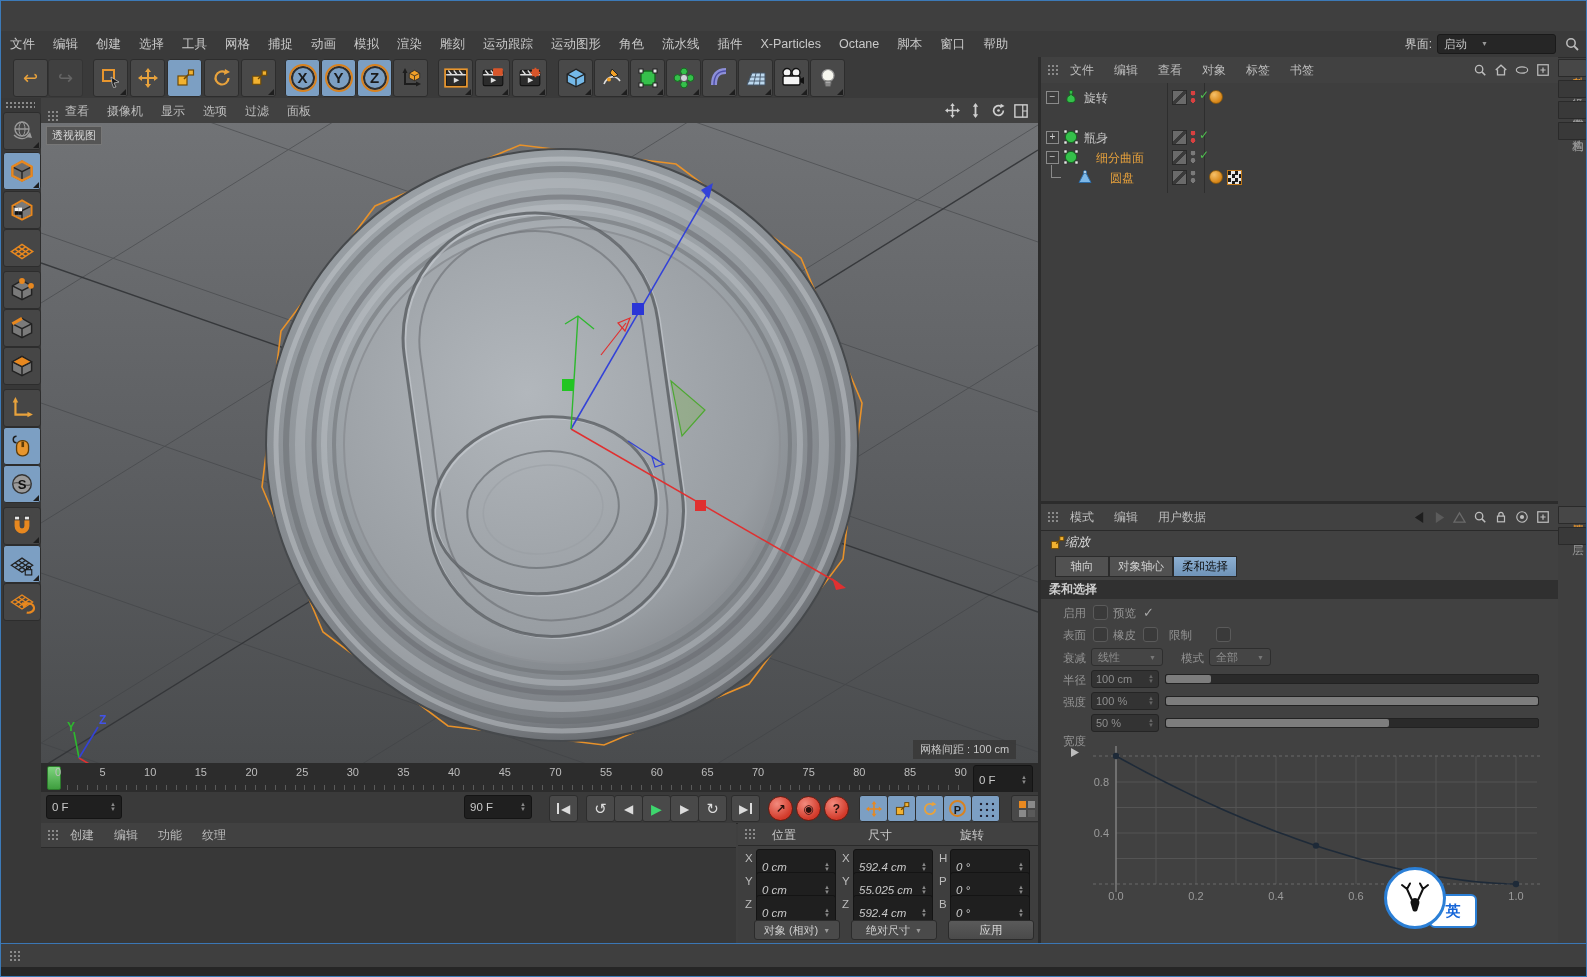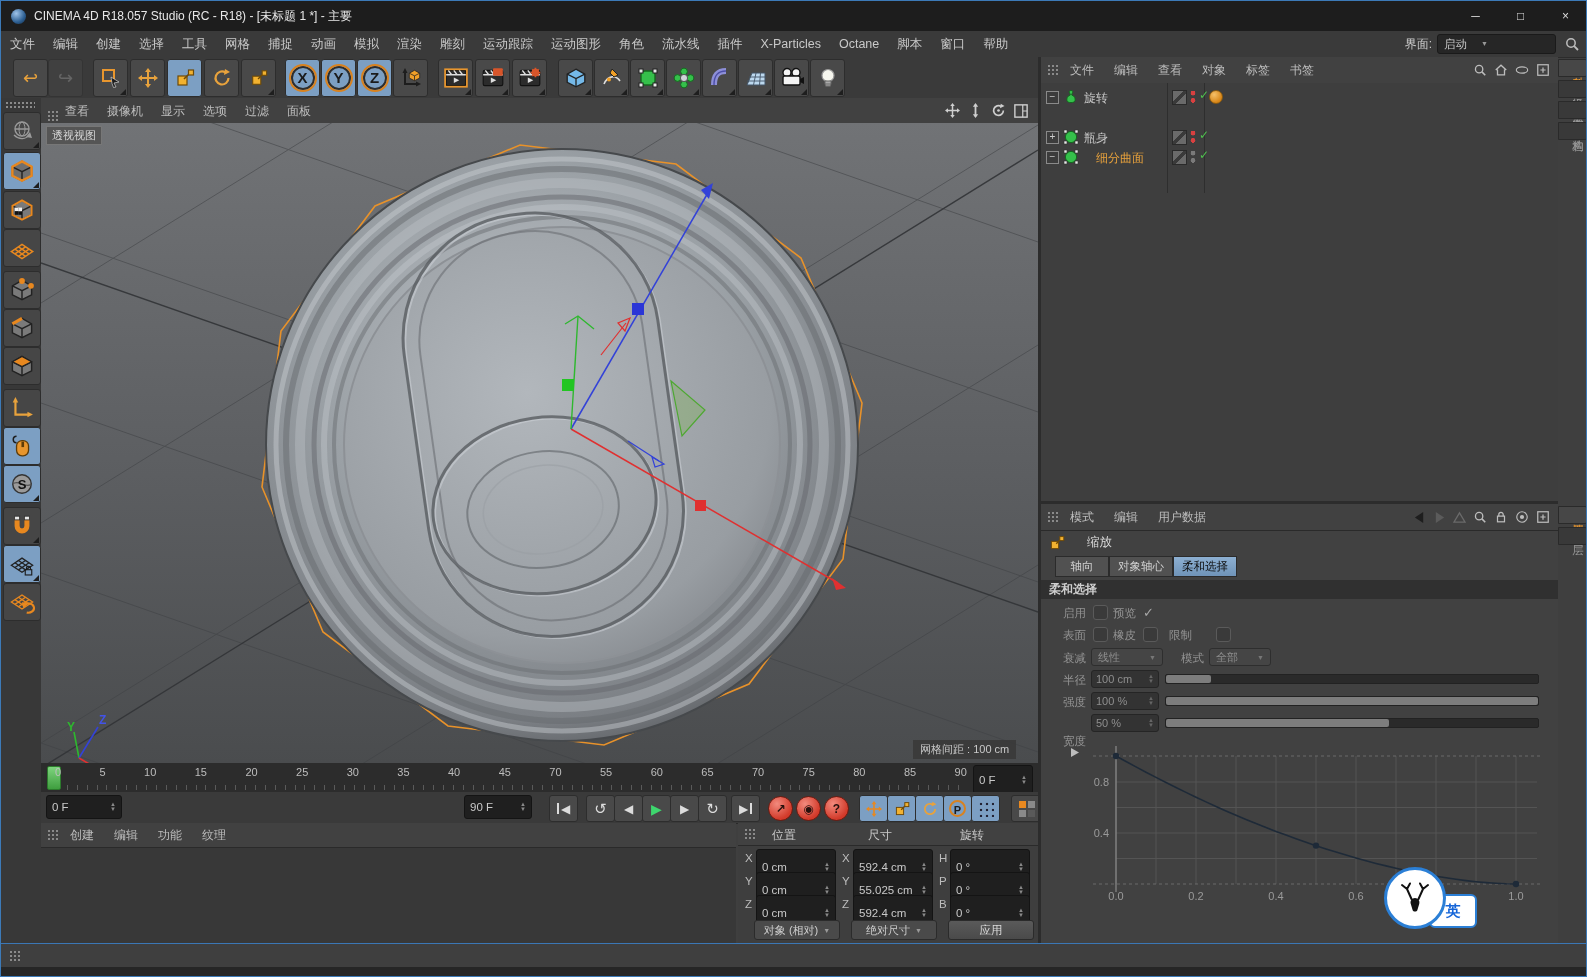--- a/index.html
+++ b/index.html
@@ -81,21 +81,21 @@
   .pla{background-image:radial-gradient(circle,#223 1.3px,transparent 1.6px);background-size:6px 6px;width:16px;height:16px;}
   
   .matman{left:40px;top:822px;width:695px;height:120px;background:#383838;}
   .panhead{height:24px;background:#414141;border-bottom:1px solid #2a2a2a;display:flex;align-items:center;
      font-size:12px;color:#bdbdbd;}
   .panhead .mitem{padding:0 10px;line-height:23px;}
   .panhead .g{width:13px;height:13px;margin-left:6px;}
   .coords{left:737px;top:822px;width:300px;height:120px;background:#3e3e3e;}
   .chead{position:absolute;top:4px;font-size:12px;color:#c9c9c9;}
   .crow-label{position:absolute;width:10px;font-size:11.5px;color:#bdbdbd;}
-  .cfield{position:absolute;width:80px;height:36px;}
+  .cfield{position:absolute;width:80px;height:36px;font-style:italic;}
   .cdrop{position:absolute;width:84px;height:18px;background:#4a4a4a;border:1px solid #2b2b2b;border-radius:3px;
      font-size:11px;color:#cfcfcf;display:flex;align-items:center;justify-content:center;gap:5px;}
   .cdrop::after{content:'▼';font-size:7px;color:#999;}
   .applybtn{position:absolute;width:84px;height:18px;background:linear-gradient(#5a5a5a,#4a4a4a);
      border:1px solid #2b2b2b;border-radius:3px;font-size:11.5px;color:#dcdcdc;
      display:flex;align-items:center;justify-content:center;}
   
   .vsplit{left:1037px;top:56px;width:3px;height:886px;background:#2c2c2c;}
   .om{left:1040px;top:56px;width:517px;height:444px;background:#3e3e3e;}
   .omtree{position:absolute;left:0;top:26px;width:517px;height:418px;background:#3e3e3e;}
@@ -120,21 +120,21 @@
      background:radial-gradient(circle at 35% 30%,#f6c069,#d88617 70%);}
   .tag-selection{position:absolute;top:3px;width:13px;height:13px;border:1px solid #c07818;
      background:repeating-conic-gradient(#e8e8e8 0% 25%,#1c1c1c 25% 50%);background-size:7px 7px;}
   .vtabs{position:absolute;width:30px;display:flex;flex-direction:column;gap:3px;}
   .vtab{writing-mode:vertical-rl;background:#393939;border:1px solid #2a2a2a;color:#9a9a9a;font-size:11.5px;
      padding:8px 2px;text-align:center;border-radius:0 3px 3px 0;}
   .vtab.active{background:#474747;color:#e8962e;}
   .hsplit{left:1040px;top:500px;width:517px;height:3px;background:#2c2c2c;}
   
   .am{left:1040px;top:503px;width:517px;height:439px;background:#414141;}
-  .am .toolrow{position:absolute;left:8px;top:30px;display:flex;align-items:flex-end;gap:22px;font-size:12.5px;color:#d8d8d8;}
+  .am .toolrow{position:absolute;left:8px;top:30px;display:flex;align-items:flex-end;gap:0;font-size:12.5px;color:#d8d8d8;font-style:italic;}
   .amtabs{position:absolute;left:14px;top:52px;display:flex;}
   .am-tab{min-width:36px;padding:2px 8px;background:#515151;border:1px solid #2b2b2b;font-size:11.5px;
      color:#cfcfcf;text-align:center;}
   .am-tab.active{background:linear-gradient(#8db0d2,#6f93b8);color:#0d0d0d;}
   .amsec{position:absolute;left:0px;top:76px;width:517px;height:19px;background:#303030;color:#cfcfcf;
      font-size:12px;font-weight:bold;padding-left:8px;line-height:19px;box-sizing:border-box;}
   .fl{position:absolute;font-size:11.5px;color:#939393;}
   .cb{position:absolute;width:13px;height:13px;background:#3a3a3a;border:1px solid #5a5a5a;border-radius:3px;}
   .dimdrop{position:absolute;height:18px;background:#454545;border:1px solid #2e2e2e;border-radius:3px;
      font-size:11px;color:#8e8e8e;display:flex;align-items:center;justify-content:space-between;padding:0 6px;box-sizing:border-box;}
@@ -198,29 +198,20 @@
         <path d="M5.5 7 V5.2 a2.5 2.5 0 0 1 5 0 V7" stroke="currentColor" stroke-width="1.4" fill="none"></path>
       </symbol>
       <symbol id="sym-clapper" viewBox="0 0 22 20">
         <rect x="2" y="3" width="18" height="14" rx="1.5" fill="#2b2b2b" stroke="#111"></rect>
         <path d="M2 7 H20 M4 3 L7 7 M9 3 L12 7 M14 3 L17 7" stroke="#dedede" stroke-width="1.3"></path>
         <polygon points="9,9.5 14,12 9,14.5" fill="#dedede"></polygon>
       </symbol>
     </defs>
   </svg>
 
-  <div class="abs titlebar">
-    <span class="logo"></span>
-    <span class="ttl">CINEMA 4D R18.057 Studio (RC - R18) - [未标题 1 *] - 主要</span>
-    <span class="wctrls">
-      <span class="wctrl">─</span>
-      <span class="wctrl">□</span>
-      <span class="wctrl">×</span>
-    </span>
-  </div>
 
   <div class="abs menubar">
     <span style="display:flex">
         <span class="mitem">文件</span>
         <span class="mitem">编辑</span>
         <span class="mitem">创建</span>
         <span class="mitem">选择</span>
         <span class="mitem">工具</span>
         <span class="mitem">网格</span>
         <span class="mitem">捕捉</span>
@@ -844,20 +835,32 @@
             <rect x="12" y="1" width="3" height="3" fill="#e8e8e8" stroke="#333" stroke-width=".6"></rect>
             <rect x="1" y="12" width="3" height="3" fill="#e8e8e8" stroke="#333" stroke-width=".6"></rect>
             <rect x="12" y="12" width="3" height="3" fill="#e8e8e8" stroke="#333" stroke-width=".6"></rect>
           </svg>
         <span class="olabel sel" style="left:43px">细分曲面</span>
         <span class="layer" style="left:131px"></span>
         <span class="dots gray" style="left:149px"></span>
         <span class="chk" style="left:158px"></span>
       </div>
 
+      <div class="om-row" style="top:84px">
+        <span class="conn" style="left:10px"></span>
+        <svg class="oicon" style="left:36px" viewBox="0 0 16 16">
+            <polygon points="8,2 14,13.5 2,13.5" fill="#7db8e8" stroke="#2d6da8" stroke-width="1"></polygon>
+            <circle cx="8" cy="3" r="1.6" fill="#bcd8ee" stroke="#2d6da8" stroke-width=".7"></circle>
+          </svg>
+        <span class="olabel sel" style="left:57px">圆盘</span>
+        <span class="layer" style="left:131px"></span>
+        <span class="dots gray" style="left:149px"></span>
+        <span class="tag-material" style="left:168px"></span>
+        <span class="tag-selection" style="left:186px"></span>
+      </div>
     </div>
   </div>
   <div class="abs vtabs" style="left:1557px;top:58px">
       <span class="vtab active">对象</span>
       <span class="vtab">场次</span>
       <span class="vtab">内容浏览器</span>
       <span class="vtab">构造</span>
     </div>
 
   <div class="abs hsplit"></div>

